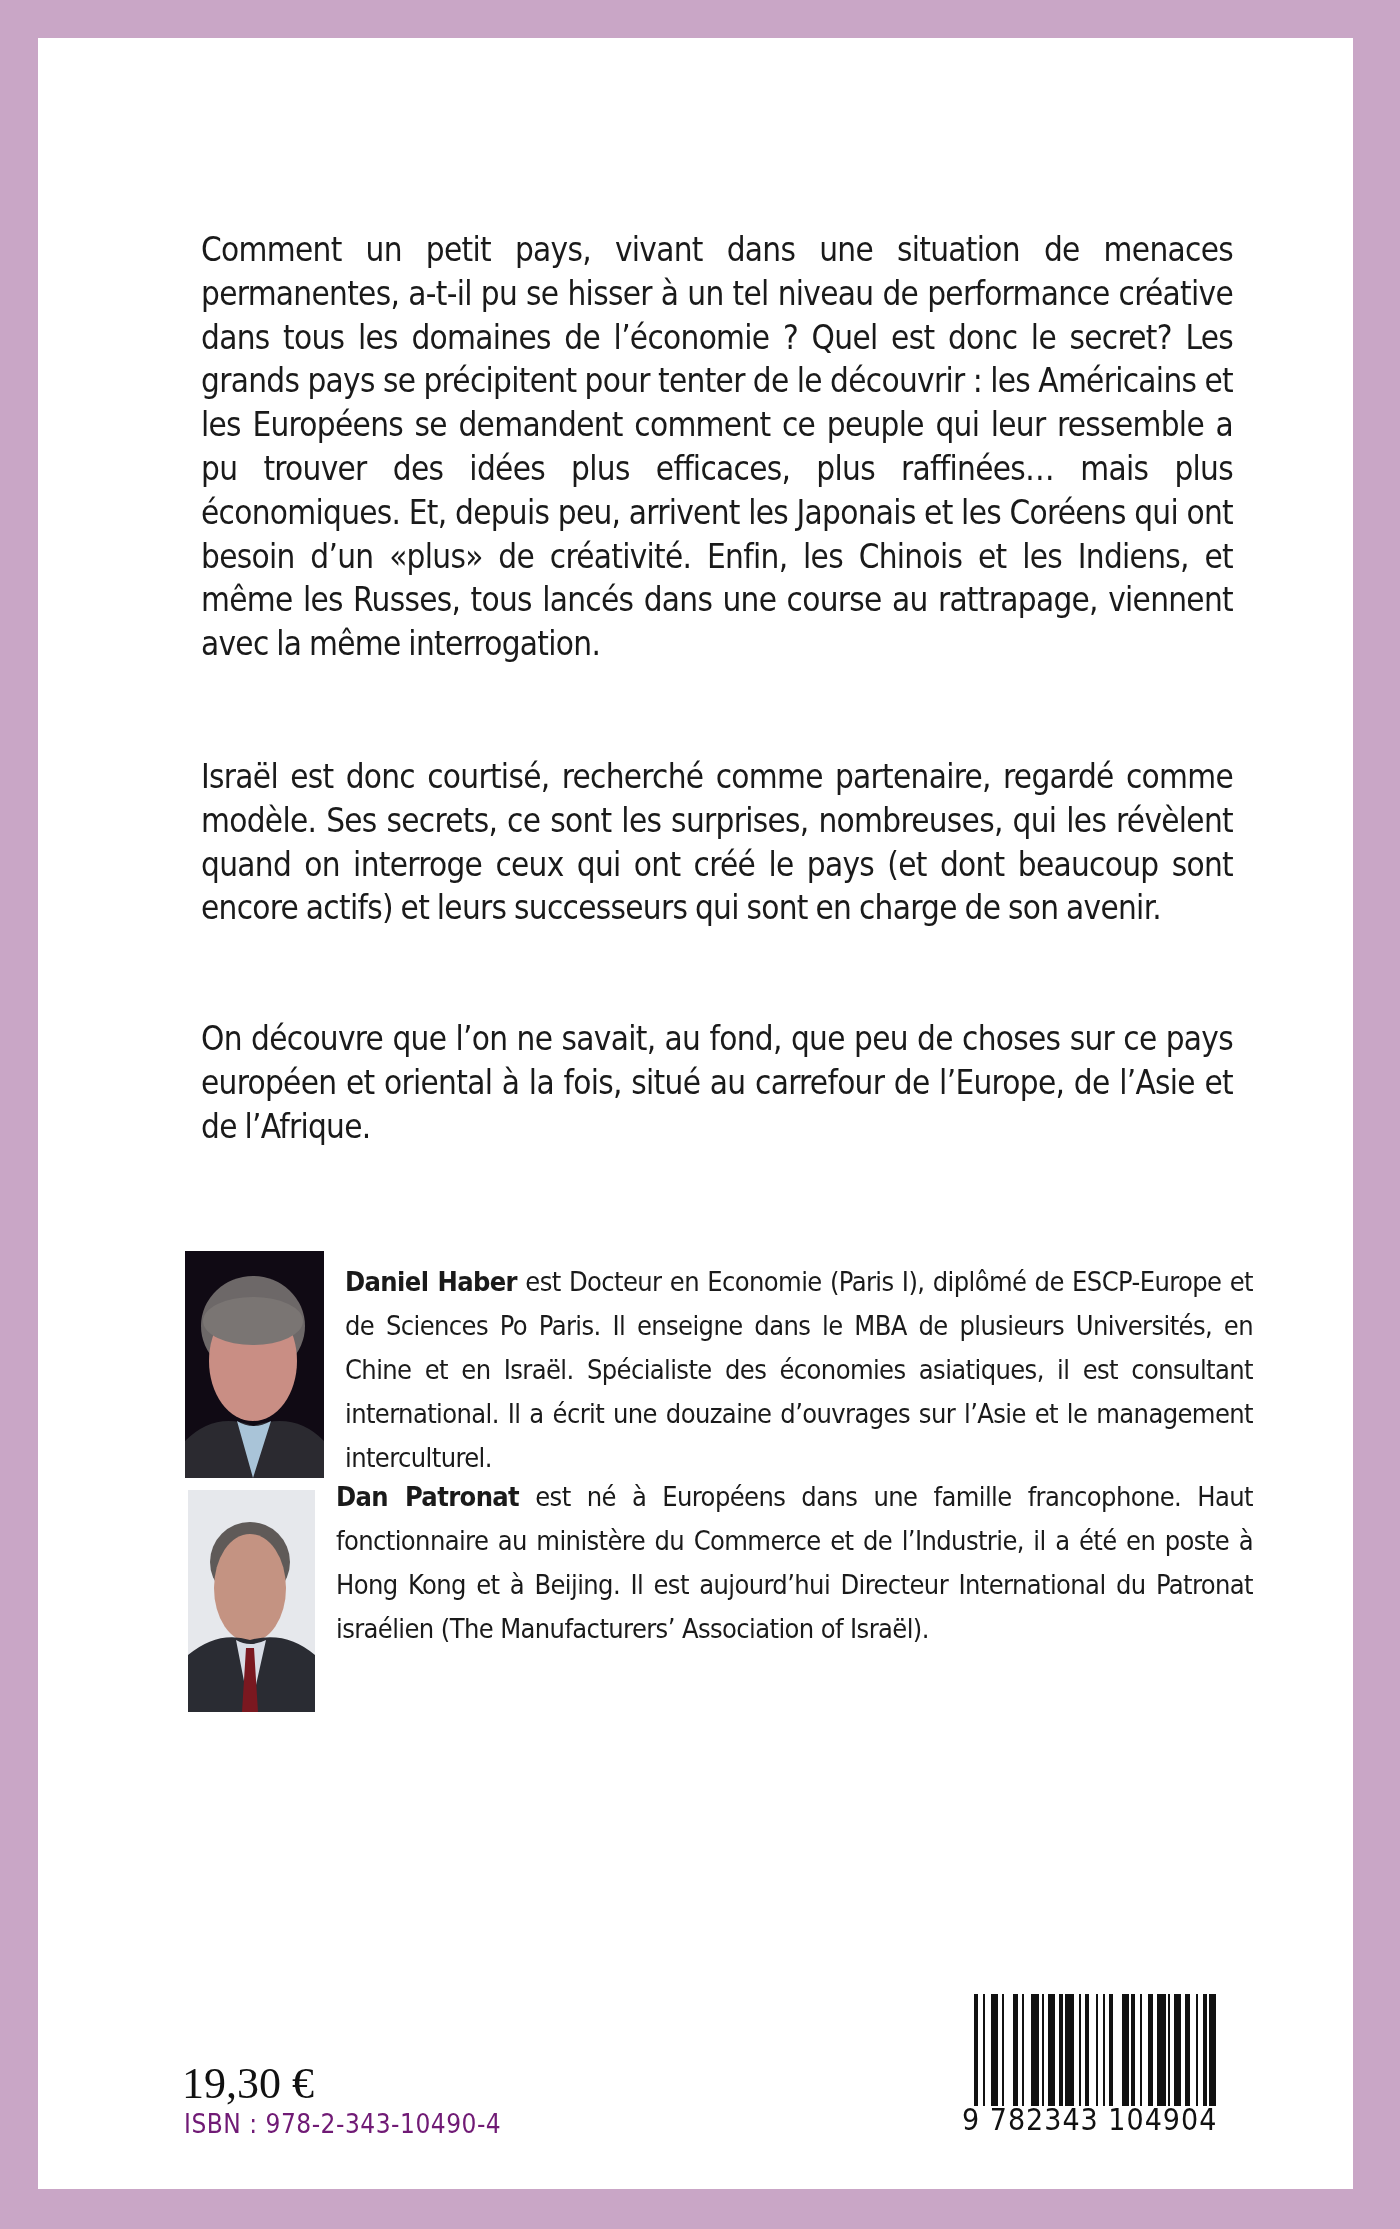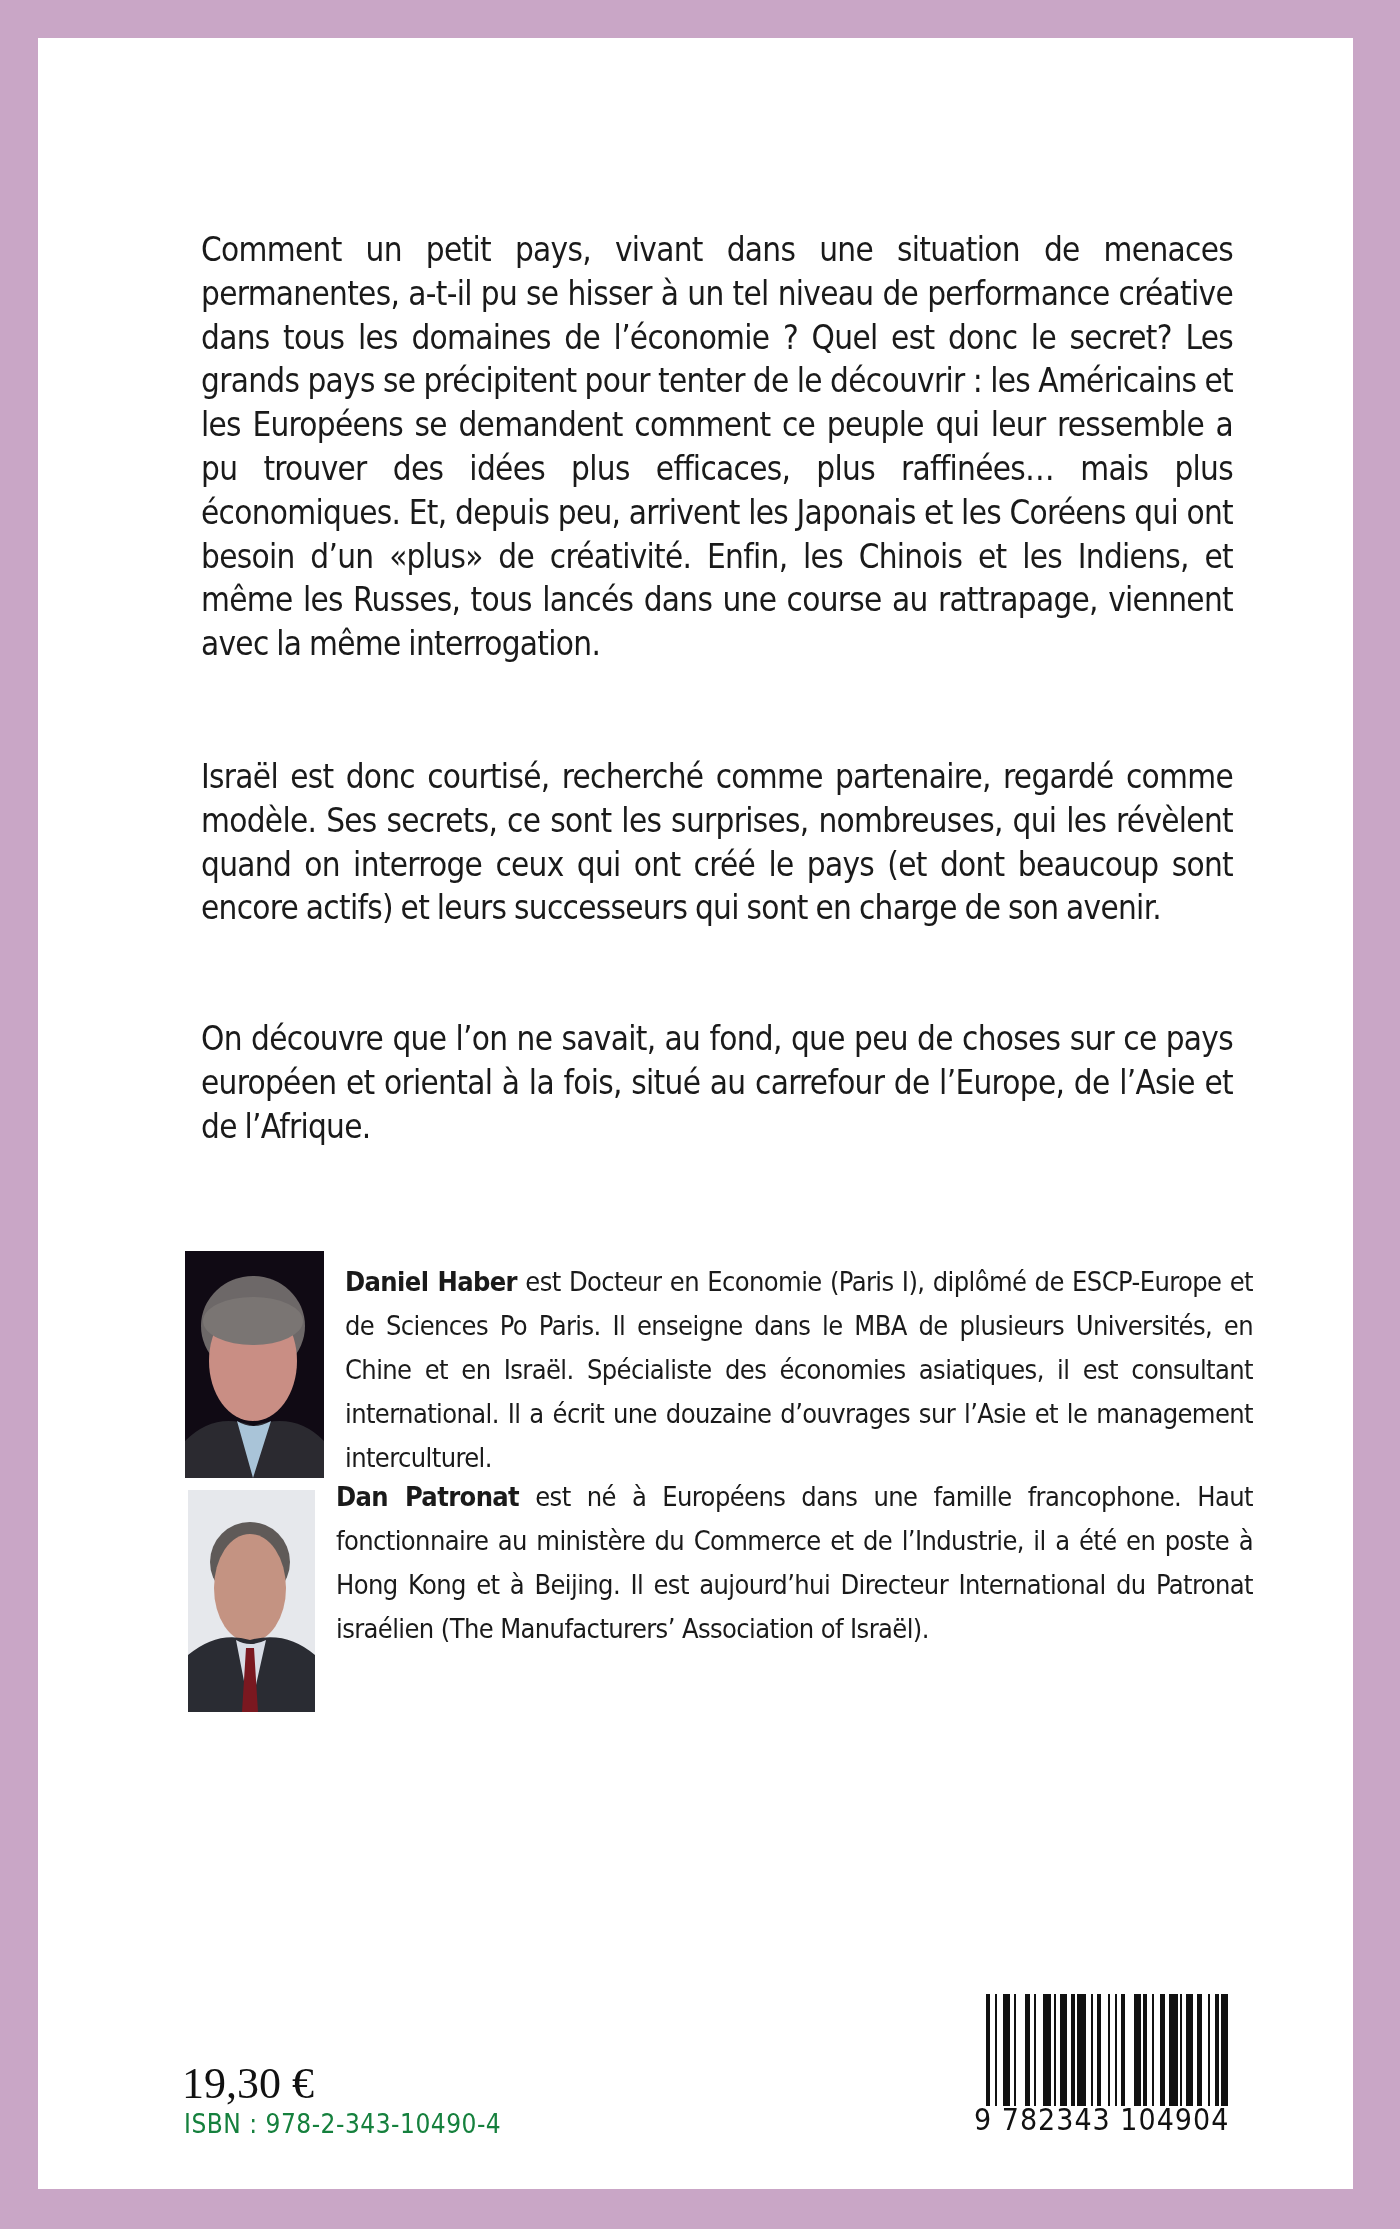--- a/index.html
+++ b/index.html
@@ -6,22 +6,22 @@
   body{width:1400px;height:2229px;background:#c9a6c6;position:relative;overflow:hidden;font-family:"DejaVu Sans Condensed","DejaVu Sans",sans-serif;color:#1a1a1a;}
   .page{position:absolute;left:38px;top:38px;width:1315px;height:2151px;background:#fff;}
   #p1{position:absolute;left:148px;top:175px;width:1062px;}
   #p2{position:absolute;left:148px;top:702px;width:1062px;}
   #p3{position:absolute;left:148px;top:964px;width:1062px;}
   .para{margin:15px;font-size:33px;line-height:43.8px;text-align:justify;letter-spacing:-0.7px;word-spacing:-1px;}
   .photo{position:absolute;overflow:hidden;}
   .bio{position:absolute;font-size:27px;line-height:44px;text-align:justify;letter-spacing:-0.6px;margin:0;}
   .bio b{font-weight:bold;}
   .price{position:absolute;left:144px;top:2020px;font-family:"Liberation Serif","DejaVu Serif",serif;font-size:44px;color:#111;}
-  .isbn{position:absolute;left:146px;top:2071px;font-size:26px;color:#15803d;letter-spacing:0.5px;}
-  .barcode{position:absolute;left:936px;top:1956px;width:246px;height:150px;margin-left:12px;}
+  .isbn{position:absolute;left:146px;top:2071px;font-size:26px;color:#701a75;letter-spacing:0.5px;}
+  .barcode{position:absolute;left:936px;top:1956px;width:246px;height:150px;}
   .bars{position:absolute;left:0;top:0;height:112px;width:246px;display:flex;}
   .bar{height:100%;}
   .digits{position:absolute;left:-12px;top:108px;font-size:30px;letter-spacing:1px;color:#111;white-space:nowrap;}
 </style>
 </head>
 <body>
 
 <div class="page">
 
   <div id="p1">

